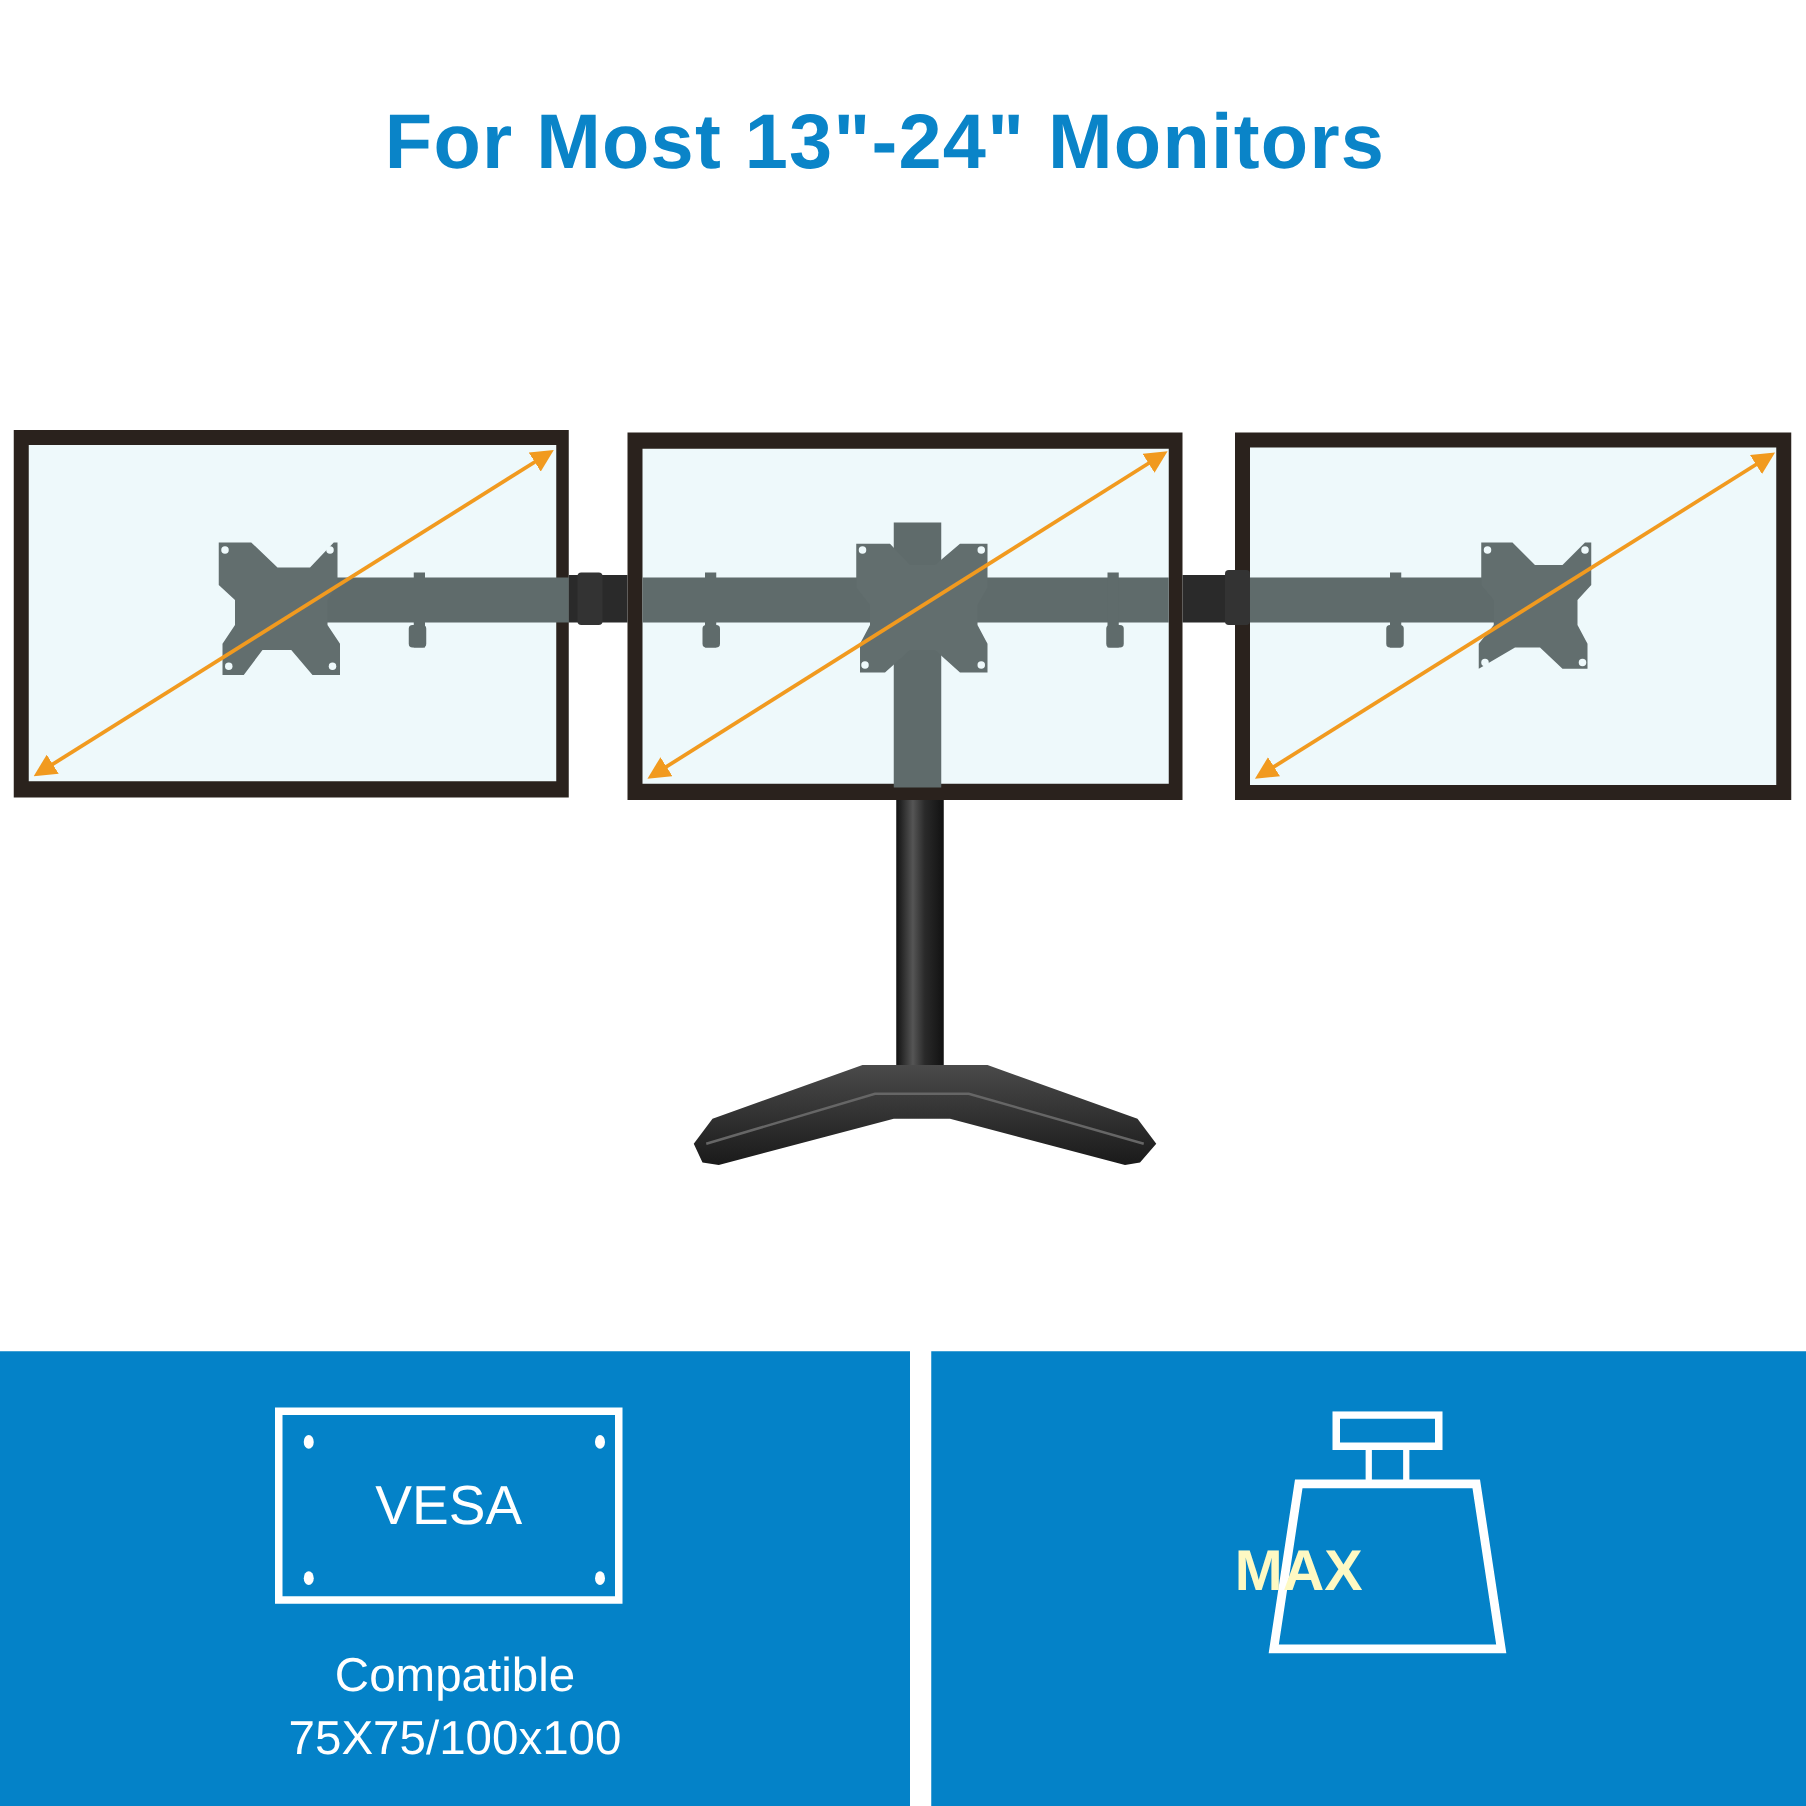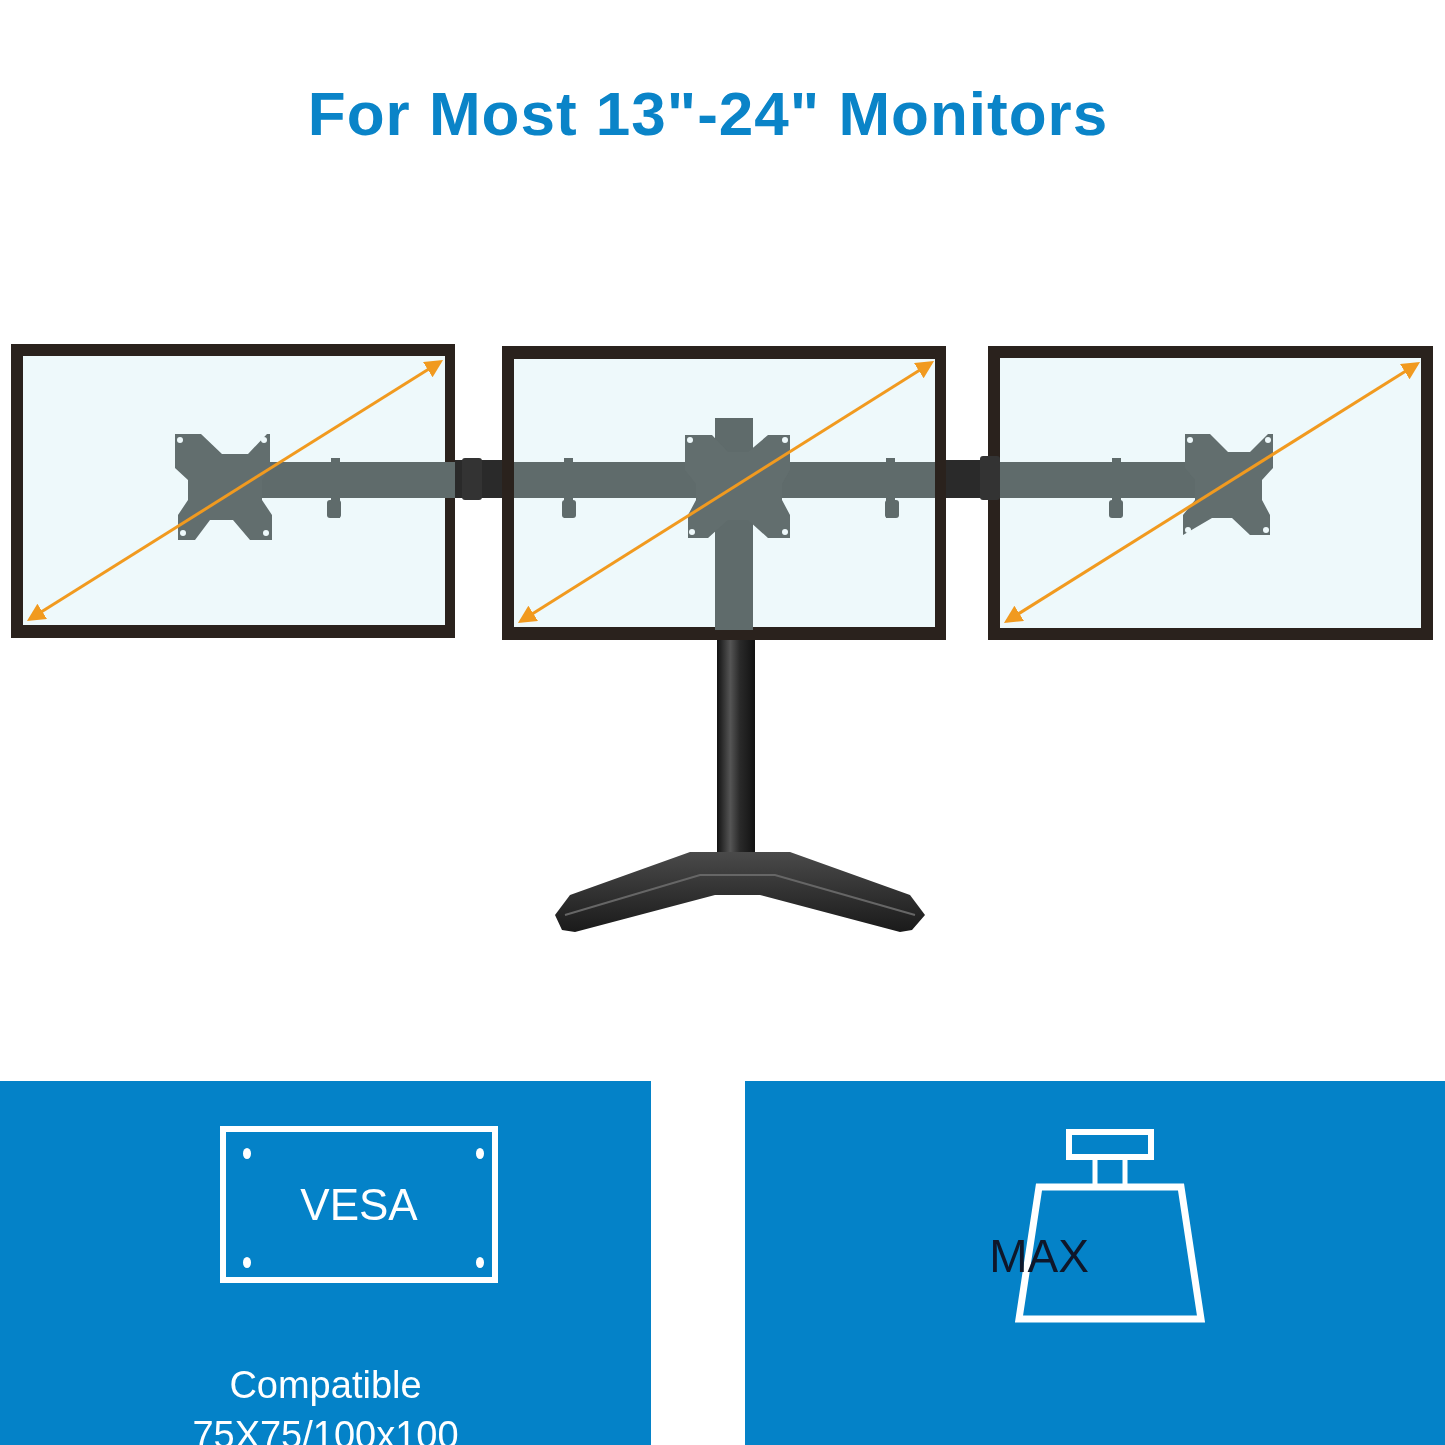--- a/index.html
+++ b/index.html
@@ -9,36 +9,36 @@
       font-family: "Liberation Sans", "DejaVu Sans", sans-serif;
     }
     .headline {
       position: absolute; left: 0; top: 78px; width: 1416px; text-align: center;
       font-size: 62px; font-weight: bold; color: #0a84c8; letter-spacing: 1px;
     }
     .scene { position: absolute; left: 0; top: 0; width: 1445px; height: 1070px; }
     .panel {
       position: absolute; top: 1081px; height: 364px; background: #0482c8;
     }
-    .panel-left { left: 0; width: 651px; }
+    .panel-left { left: 0; width: 728px; }
     .panel-right { left: 745px; width: 700px; }
     .vesa-box {
       position: absolute; left: 220px; top: 45px; width: 278px; height: 157px;
       border: 6px solid #ffffff; box-sizing: border-box;
     }
     .vesa-dot { position: absolute; width: 8px; height: 11px; border-radius: 50%; background: #fff; }
     .vesa-label {
       position: absolute; left: 0; right: 0; top: 48px; text-align: center;
       color: #fff; font-size: 44px;
     }
-    .caption { position: absolute; left: 0; right: 0; text-align: center; color: #fff; font-size: 38px; line-height: 46px; margin-top: 44px; }
+    .caption { position: absolute; left: 0; right: 0; text-align: center; color: #fff; font-size: 38px; line-height: 46px; }
     .weight-svg { position: absolute; left: 258px; top: 48px; }
     .max-label {
       position: absolute; left: 0; right: 0; top: 148px; text-align: center;
-      color: #0f172a; font-size: 46px;
+      color: #fef9c3; font-size: 46px; font-weight: bold;
     }
   </style>
 </head>
 <body>
 
 <div class="headline">For Most 13"-24" Monitors</div>
 
 <svg class="scene" width="1445" height="1070" viewBox="0 0 1445 1070">
   <defs>
     <marker id="ah" viewBox="0 0 10 10" refX="8" refY="5" markerWidth="6" markerHeight="6" orient="auto-start-reverse">

